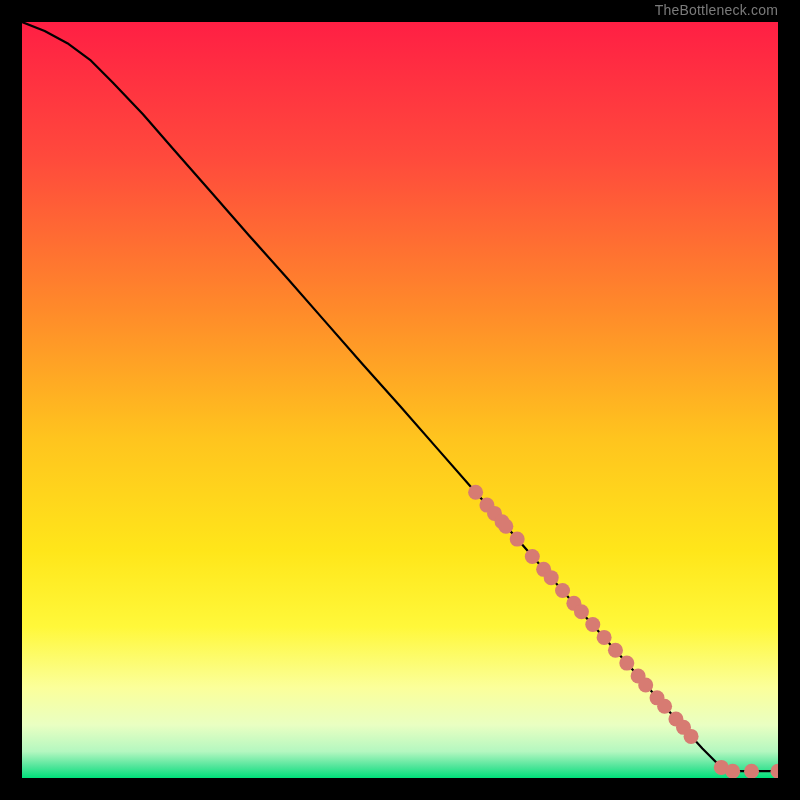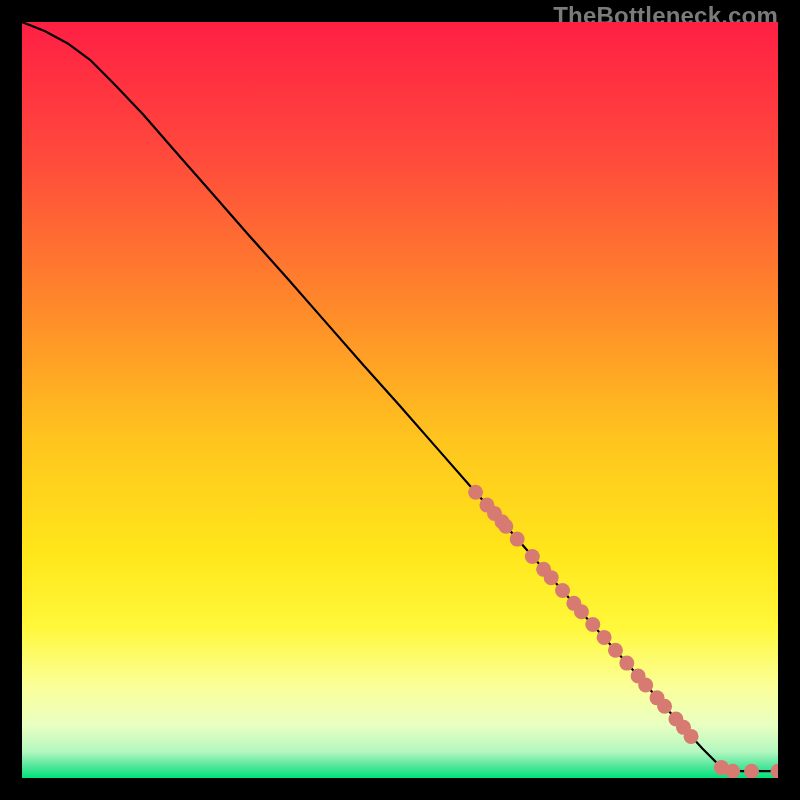--- a/index.html
+++ b/index.html
@@ -27,22 +27,22 @@
   .plot svg {
     display: block;
     width: 756px;
     height: 756px;
   }
   .watermark {
     position: absolute;
     top: 2px;
     right: 22px;
     color: #7b7b7b;
-    font-size: 24px;
-    font-weight: 700;
+    font-size: 14px;
+    font-weight: 400;
     letter-spacing: 0.2px;
   }
 </style>
 </head>
 <body>
 
 <div class="stage">
   <div class="watermark">TheBottleneck.com</div>
   <div class="plot">
     <svg viewBox="0 0 756 756">

